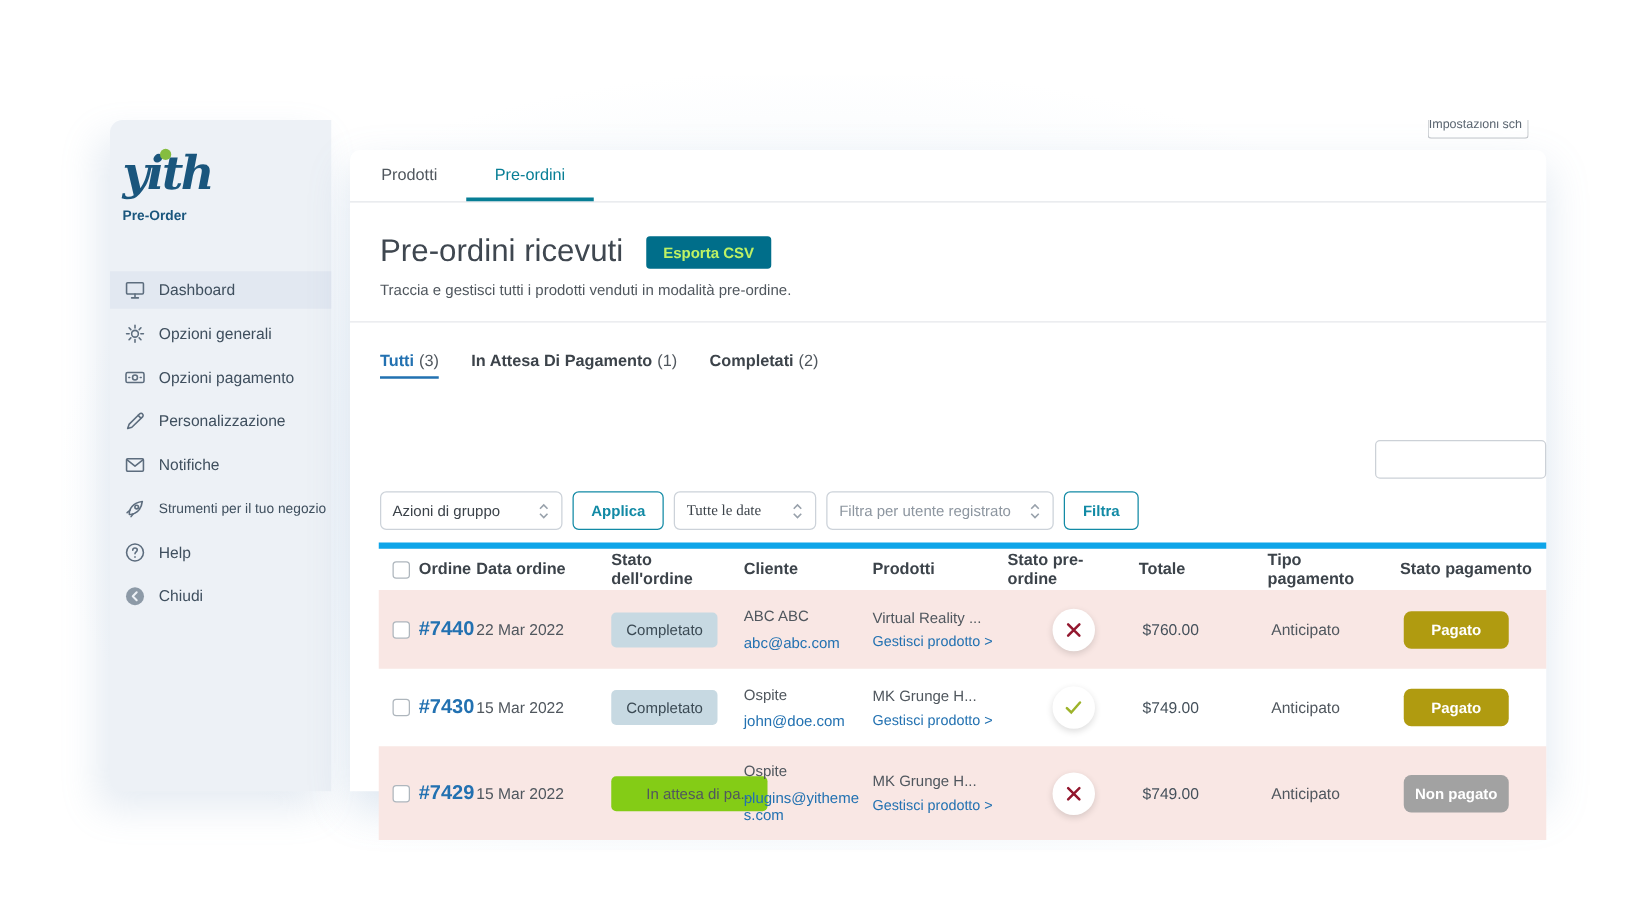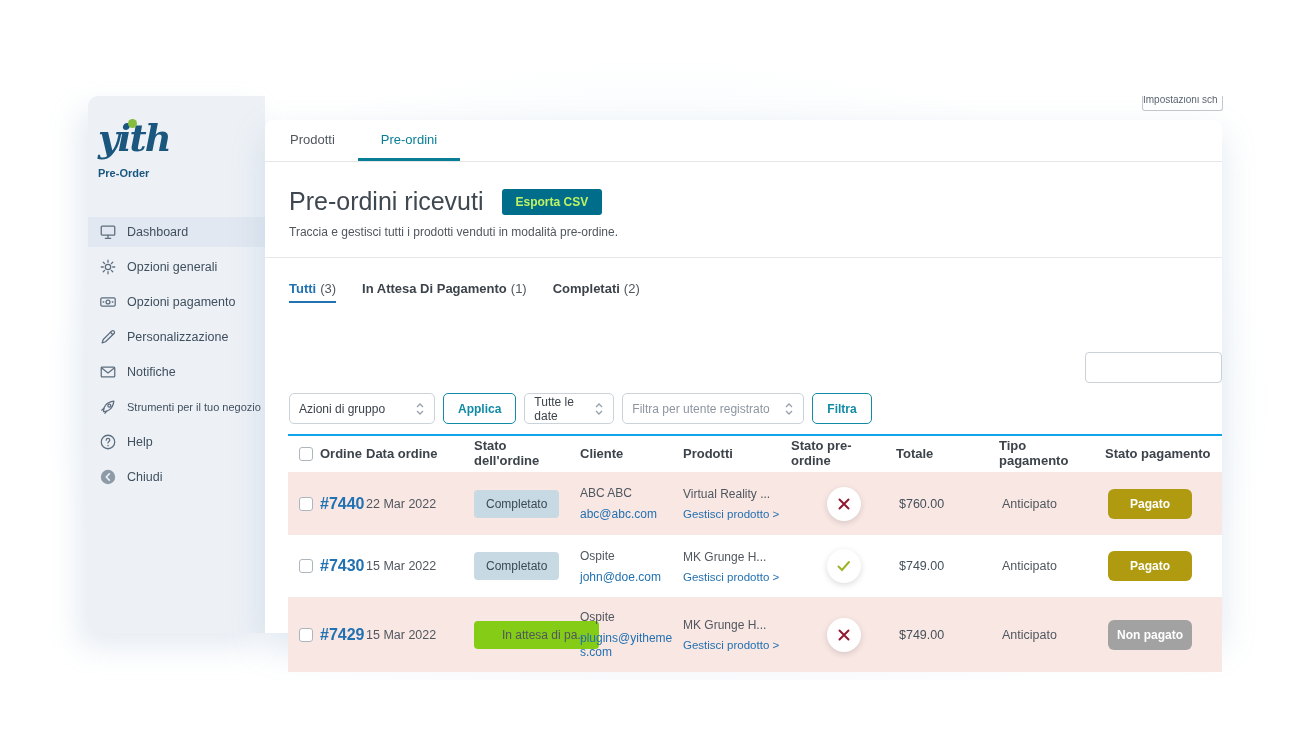--- a/index.html
+++ b/index.html
@@ -30,21 +30,21 @@
     padding-left:10px; cursor:pointer; }
   .nav-item.active { background:#e2e8f1; }
   .nav-item .nicon { width:20px; height:20px; flex:0 0 20px; display:flex;
     align-items:center; justify-content:center; }
   .nav-item .nlabel { font-size:12.5px; color:#3f4f5e; white-space:nowrap; }
   .nav-item.small .nlabel { font-size:11px; }
   .nicon svg { stroke:#5d6d7e; fill:none; stroke-width:1.4; stroke-linecap:round; stroke-linejoin:round; }
   .nicon.filled svg { fill:#8d9aa7; stroke:none; }
 
   
-  .card { position:absolute; left:265px; top:120px; width:957px; height:513px;
+  .card { position:absolute; left:280px; top:120px; width:957px; height:513px;
     background:#fff; border-radius:8px 8px 0 0;
     box-shadow:0 14px 34px rgba(115,150,190,.22); }
   .tabbar { display:flex; height:42px; border-bottom:1px solid #e4e6ea; padding-left:2px; }
   .tab { padding:0 23px; line-height:40px; font-size:13px; color:#50575e;
     border-bottom:3px solid transparent; cursor:pointer; }
   .tab.active { color:#077e95; border-bottom-color:#077e95; }
 
   .content { position:relative; height:470px; }
   .title-row { margin:25px 0 0 24px; display:flex; align-items:center; }
   .page-title { font-size:25px; font-weight:400; color:#3f4750; }
@@ -60,31 +60,31 @@
 
   .search-box { position:absolute; right:0; top:165px; width:137px; height:31px;
     border:1px solid #ccd1d7; border-radius:4px; background:#fff; font-size:12px;
     padding:0 8px; color:#3c434a; outline:none; }
 
   .controls { position:absolute; left:24px; top:206px; display:flex; gap:8px; height:31px;justify-content:flex-end; }
   .select { display:flex; align-items:center; justify-content:space-between; gap:8px;
     border:1px solid #ccd2d9; border-radius:5px; background:#fff; padding:0 9px;
     font-size:12px; color:#3c434a; cursor:pointer; }
   .select.placeholder { color:#8d96a0; }
-  .sel-bulk { width:146px; } .sel-dates { width:90px; } .sel-user { width:182px; }
+  .sel-bulk { width:146px; } .sel-dates { width:114px;font-family:Liberation Serif, serif; } .sel-user { width:182px; }
   .updown svg { stroke:#98a1ab; fill:none; stroke-width:1.3; display:block; }
   .outline-btn { border:1px solid #128aa5; border-radius:5px; background:#fff;
     color:#128aa5; font-size:12px; font-weight:bold; padding:0 14px; cursor:pointer; }
 
   
   .table { position:absolute; left:23px; top:247px; width:934px; }
   .trow, .thead { display:grid;
     grid-template-columns:32px 46px 108px 106px 103px 108px 105px 103px 106px 117px;
     align-items:center; }
-  .thead { height:38px; border-top:2px solid #0ea5e9; font-size:13px; font-weight:bold;
+  .thead { height:38px; border-top:5px solid #0ea5e9; font-size:13px; font-weight:bold;
     color:#3c434a; line-height:1.15; }
   .thead .hcell { padding-right:8px; }
   .trow { font-size:12.5px; }
   .r1 { height:63px; } .r2 { height:62px; } .r3 { height:75px; }
   .trow.alt { background:#f9e7e4; }
   .cbwrap { padding-left:11px; }
   .checkbox { display:block; width:14px; height:14px; background:#fff;
     border:1px solid #aeb6bd; border-radius:3px; cursor:pointer; }
   .order-link { color:#2271b1; font-weight:bold; font-size:16px; text-decoration:none; cursor:pointer; }
   .date { color:#50575e; }

